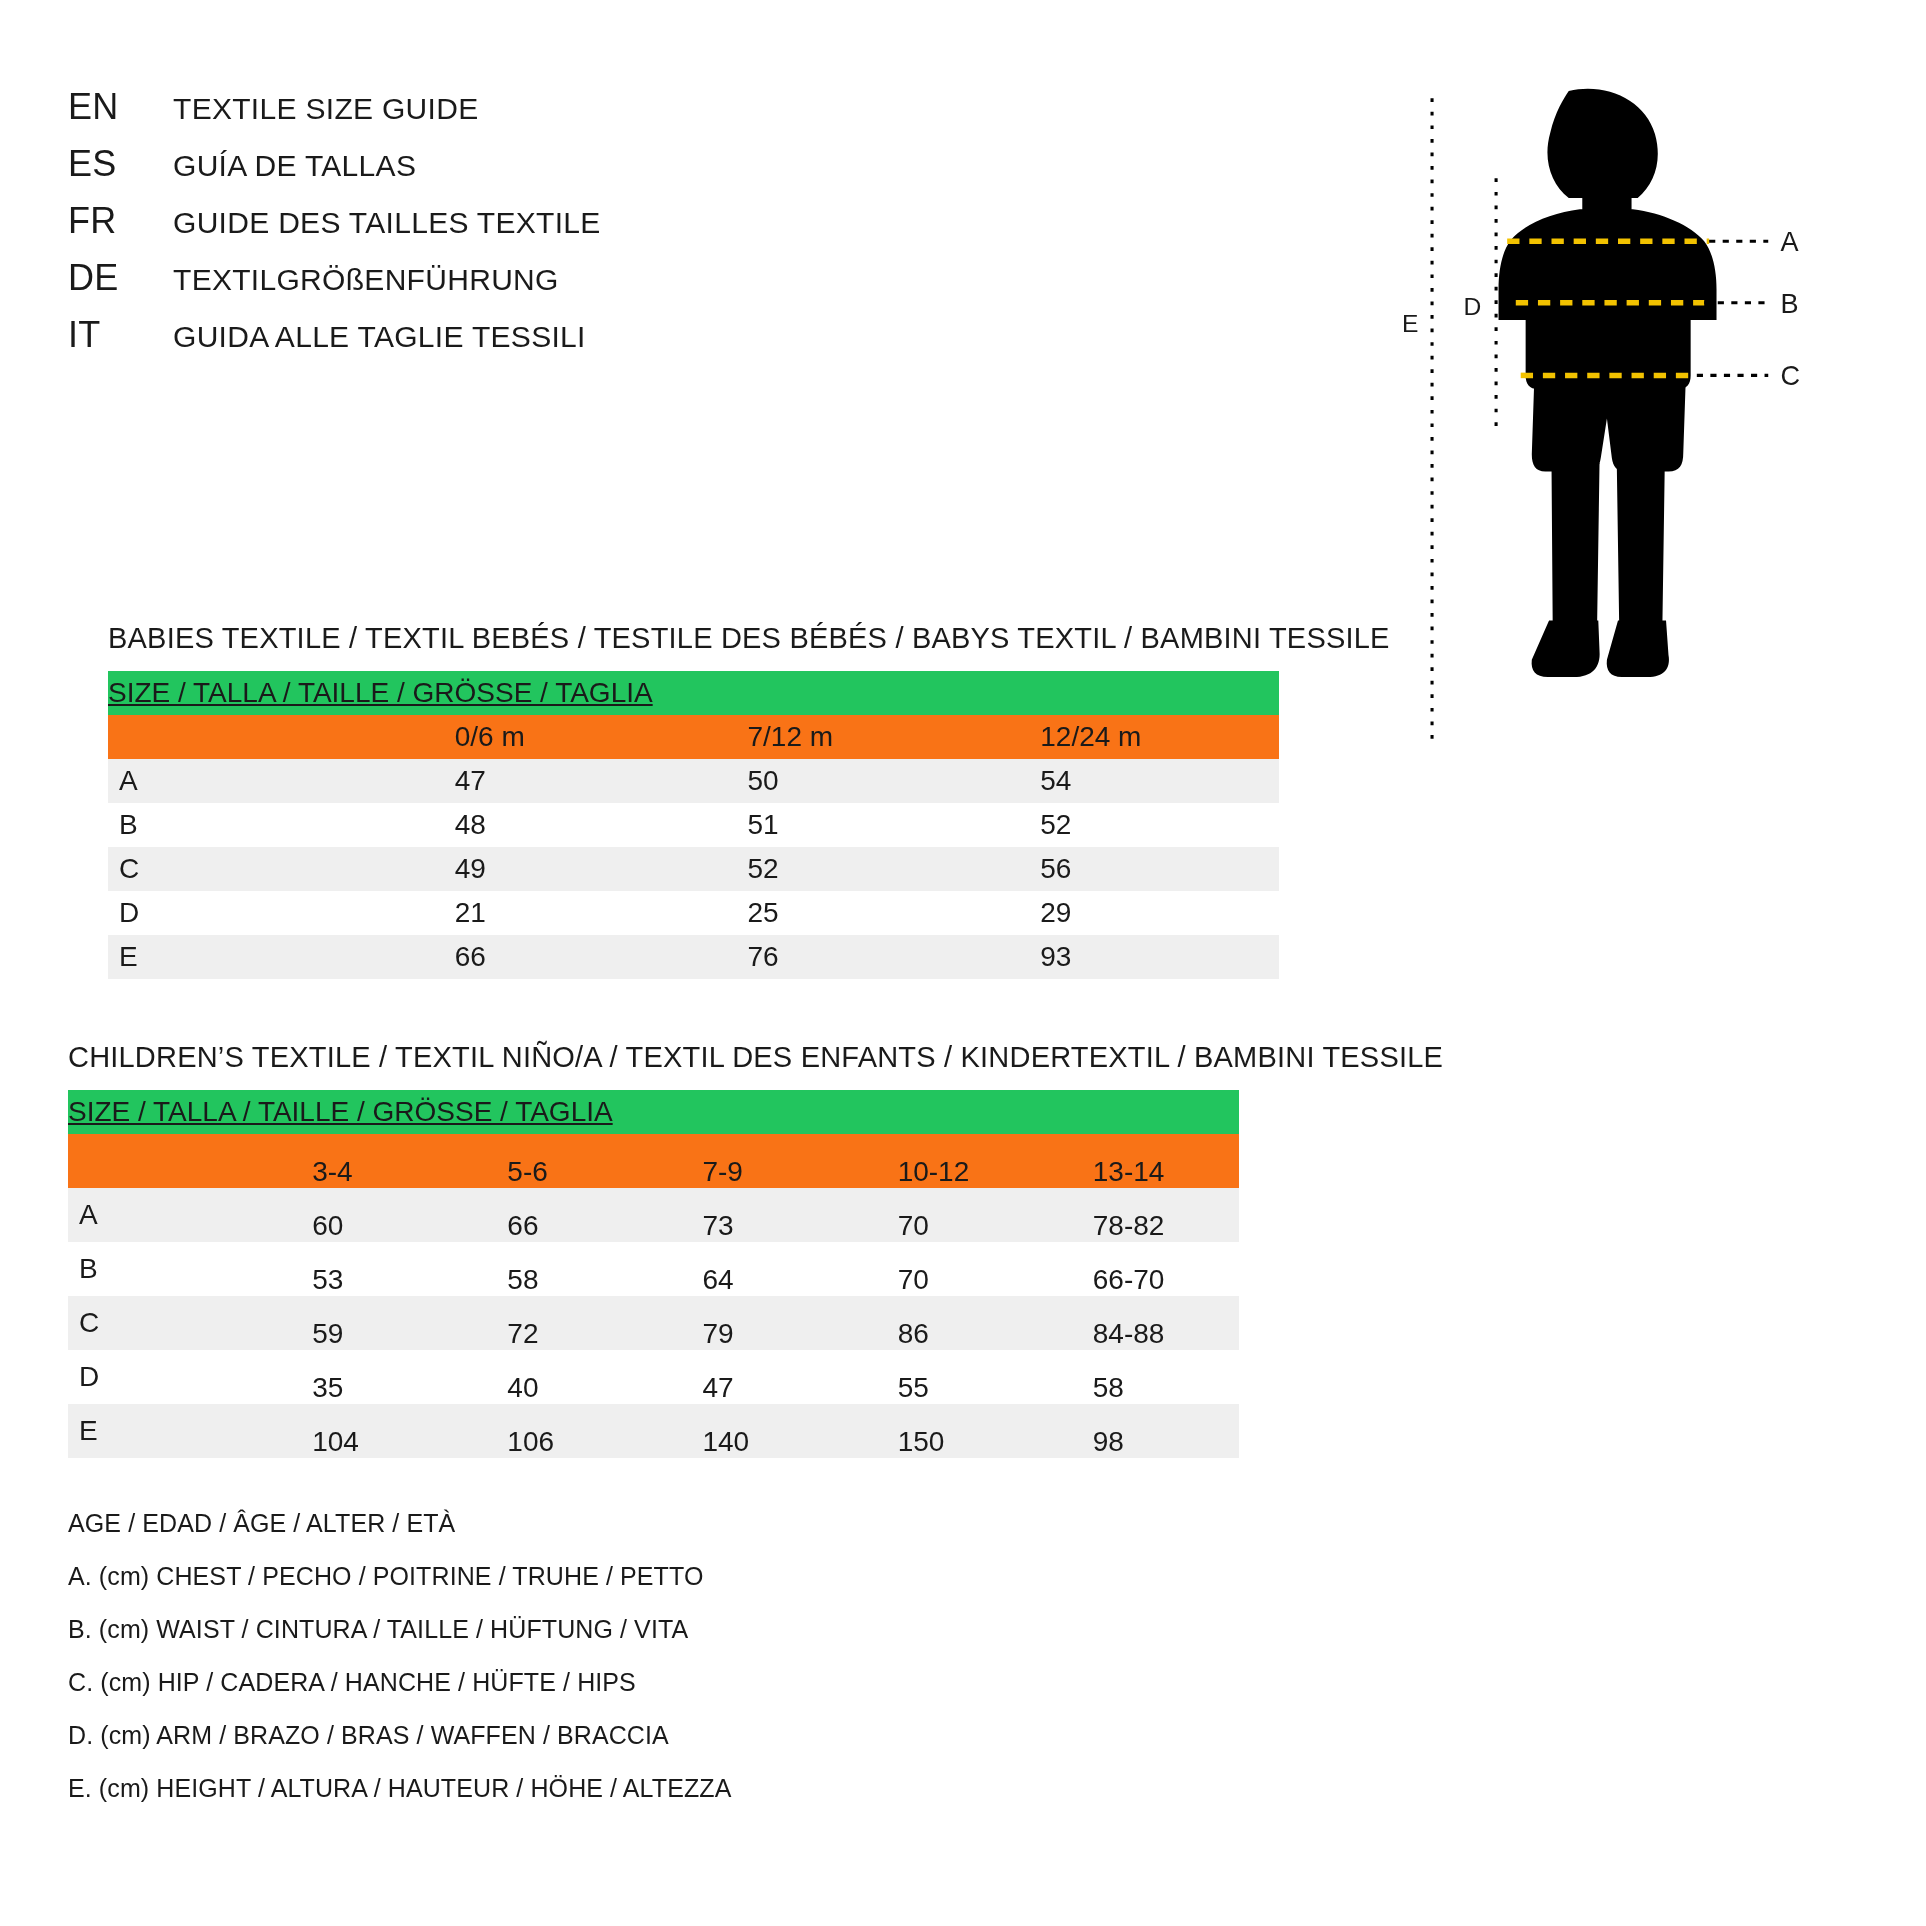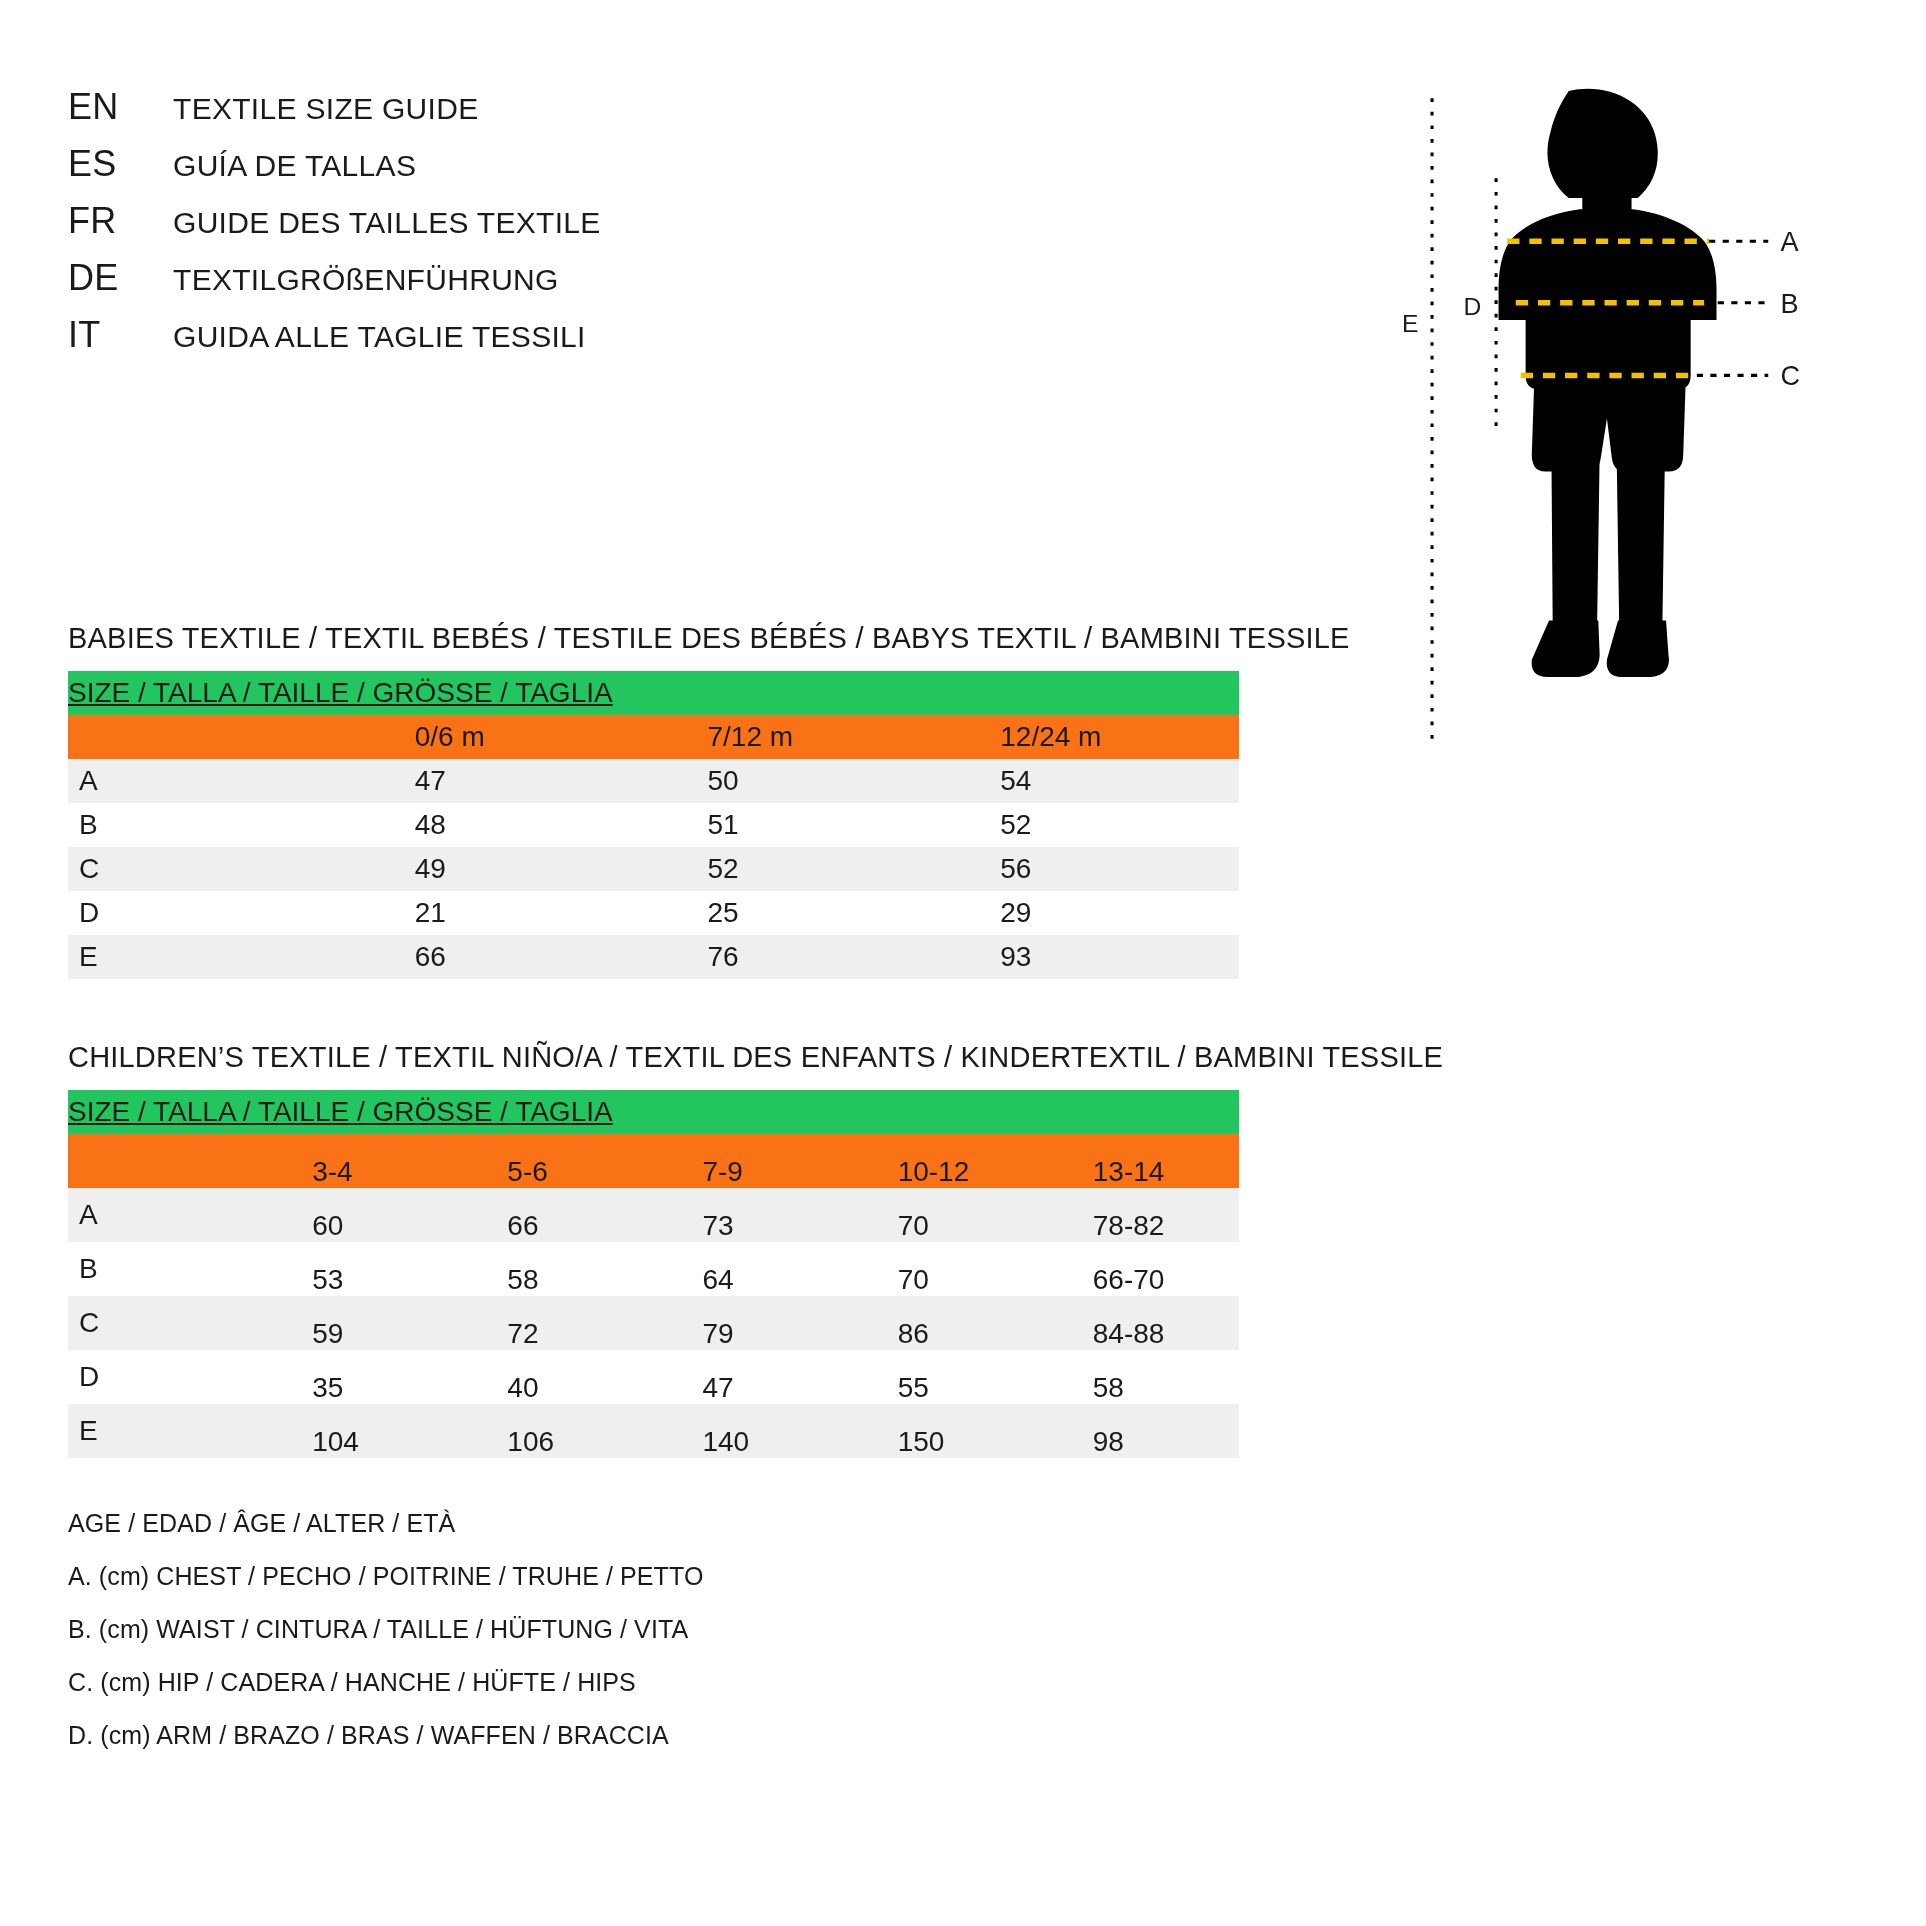--- a/index.html
+++ b/index.html
@@ -178,21 +178,21 @@
       <line x1="508" y1="470" x2="624" y2="470" stroke="#000000" stroke-width="5" stroke-dasharray="10,12"></line>
 
       <text x="644" y="268" font-family="Liberation Sans, sans-serif" font-size="44" fill="#1a1a1a">A</text>
       <text x="644" y="368" font-family="Liberation Sans, sans-serif" font-size="44" fill="#1a1a1a">B</text>
       <text x="644" y="486" font-family="Liberation Sans, sans-serif" font-size="44" fill="#1a1a1a">C</text>
       <text x="158" y="372" font-family="Liberation Sans, sans-serif" font-size="40" fill="#1a1a1a" text-anchor="end">D</text>
       <text x="56" y="400" font-family="Liberation Sans, sans-serif" font-size="40" fill="#1a1a1a" text-anchor="end">E</text>
     </svg>
   </div>
 
-  <div class="section" style="top:622px;">
+  <div class="section" style="top:622px;margin-left:40px;">
     <div class="section-title">BABIES TEXTILE / TEXTIL BEBÉS / TESTILE DES BÉBÉS / BABYS TEXTIL / BAMBINI TESSILE</div>
     <table class="size-table">
       <tbody>
           <tr class="hdr-row">
         <td colspan="4">SIZE / TALLA / TAILLE / GRÖSSE / TAGLIA</td>
       </tr>
       <tr class="cols-row">
         <td class="c-label"></td>
         <td class="c-val"><span class="col-inner">0/6 m</span></td>
         <td class="c-val"><span class="col-inner">7/12 m</span></td>
@@ -290,16 +290,17 @@
     </tbody>
       </table>
   </div>
 
   <div class="legend" style="top:1497px;">
     <div class="legend-row">AGE / EDAD / ÂGE / ALTER / ETÀ</div>
     <div class="legend-row">A. (cm) CHEST / PECHO / POITRINE / TRUHE / PETTO</div>
     <div class="legend-row">B. (cm) WAIST / CINTURA / TAILLE / HÜFTUNG / VITA</div>
     <div class="legend-row">C. (cm) HIP / CADERA / HANCHE / HÜFTE / HIPS</div>
     <div class="legend-row">D. (cm) ARM / BRAZO / BRAS / WAFFEN / BRACCIA</div>
+    <div class="legend-row">E. (cm) HEIGHT / ALTURA / HAUTEUR / HÖHE / ALTEZZA</div>
   </div>
 
 </div>
 
 
 </body></html>

